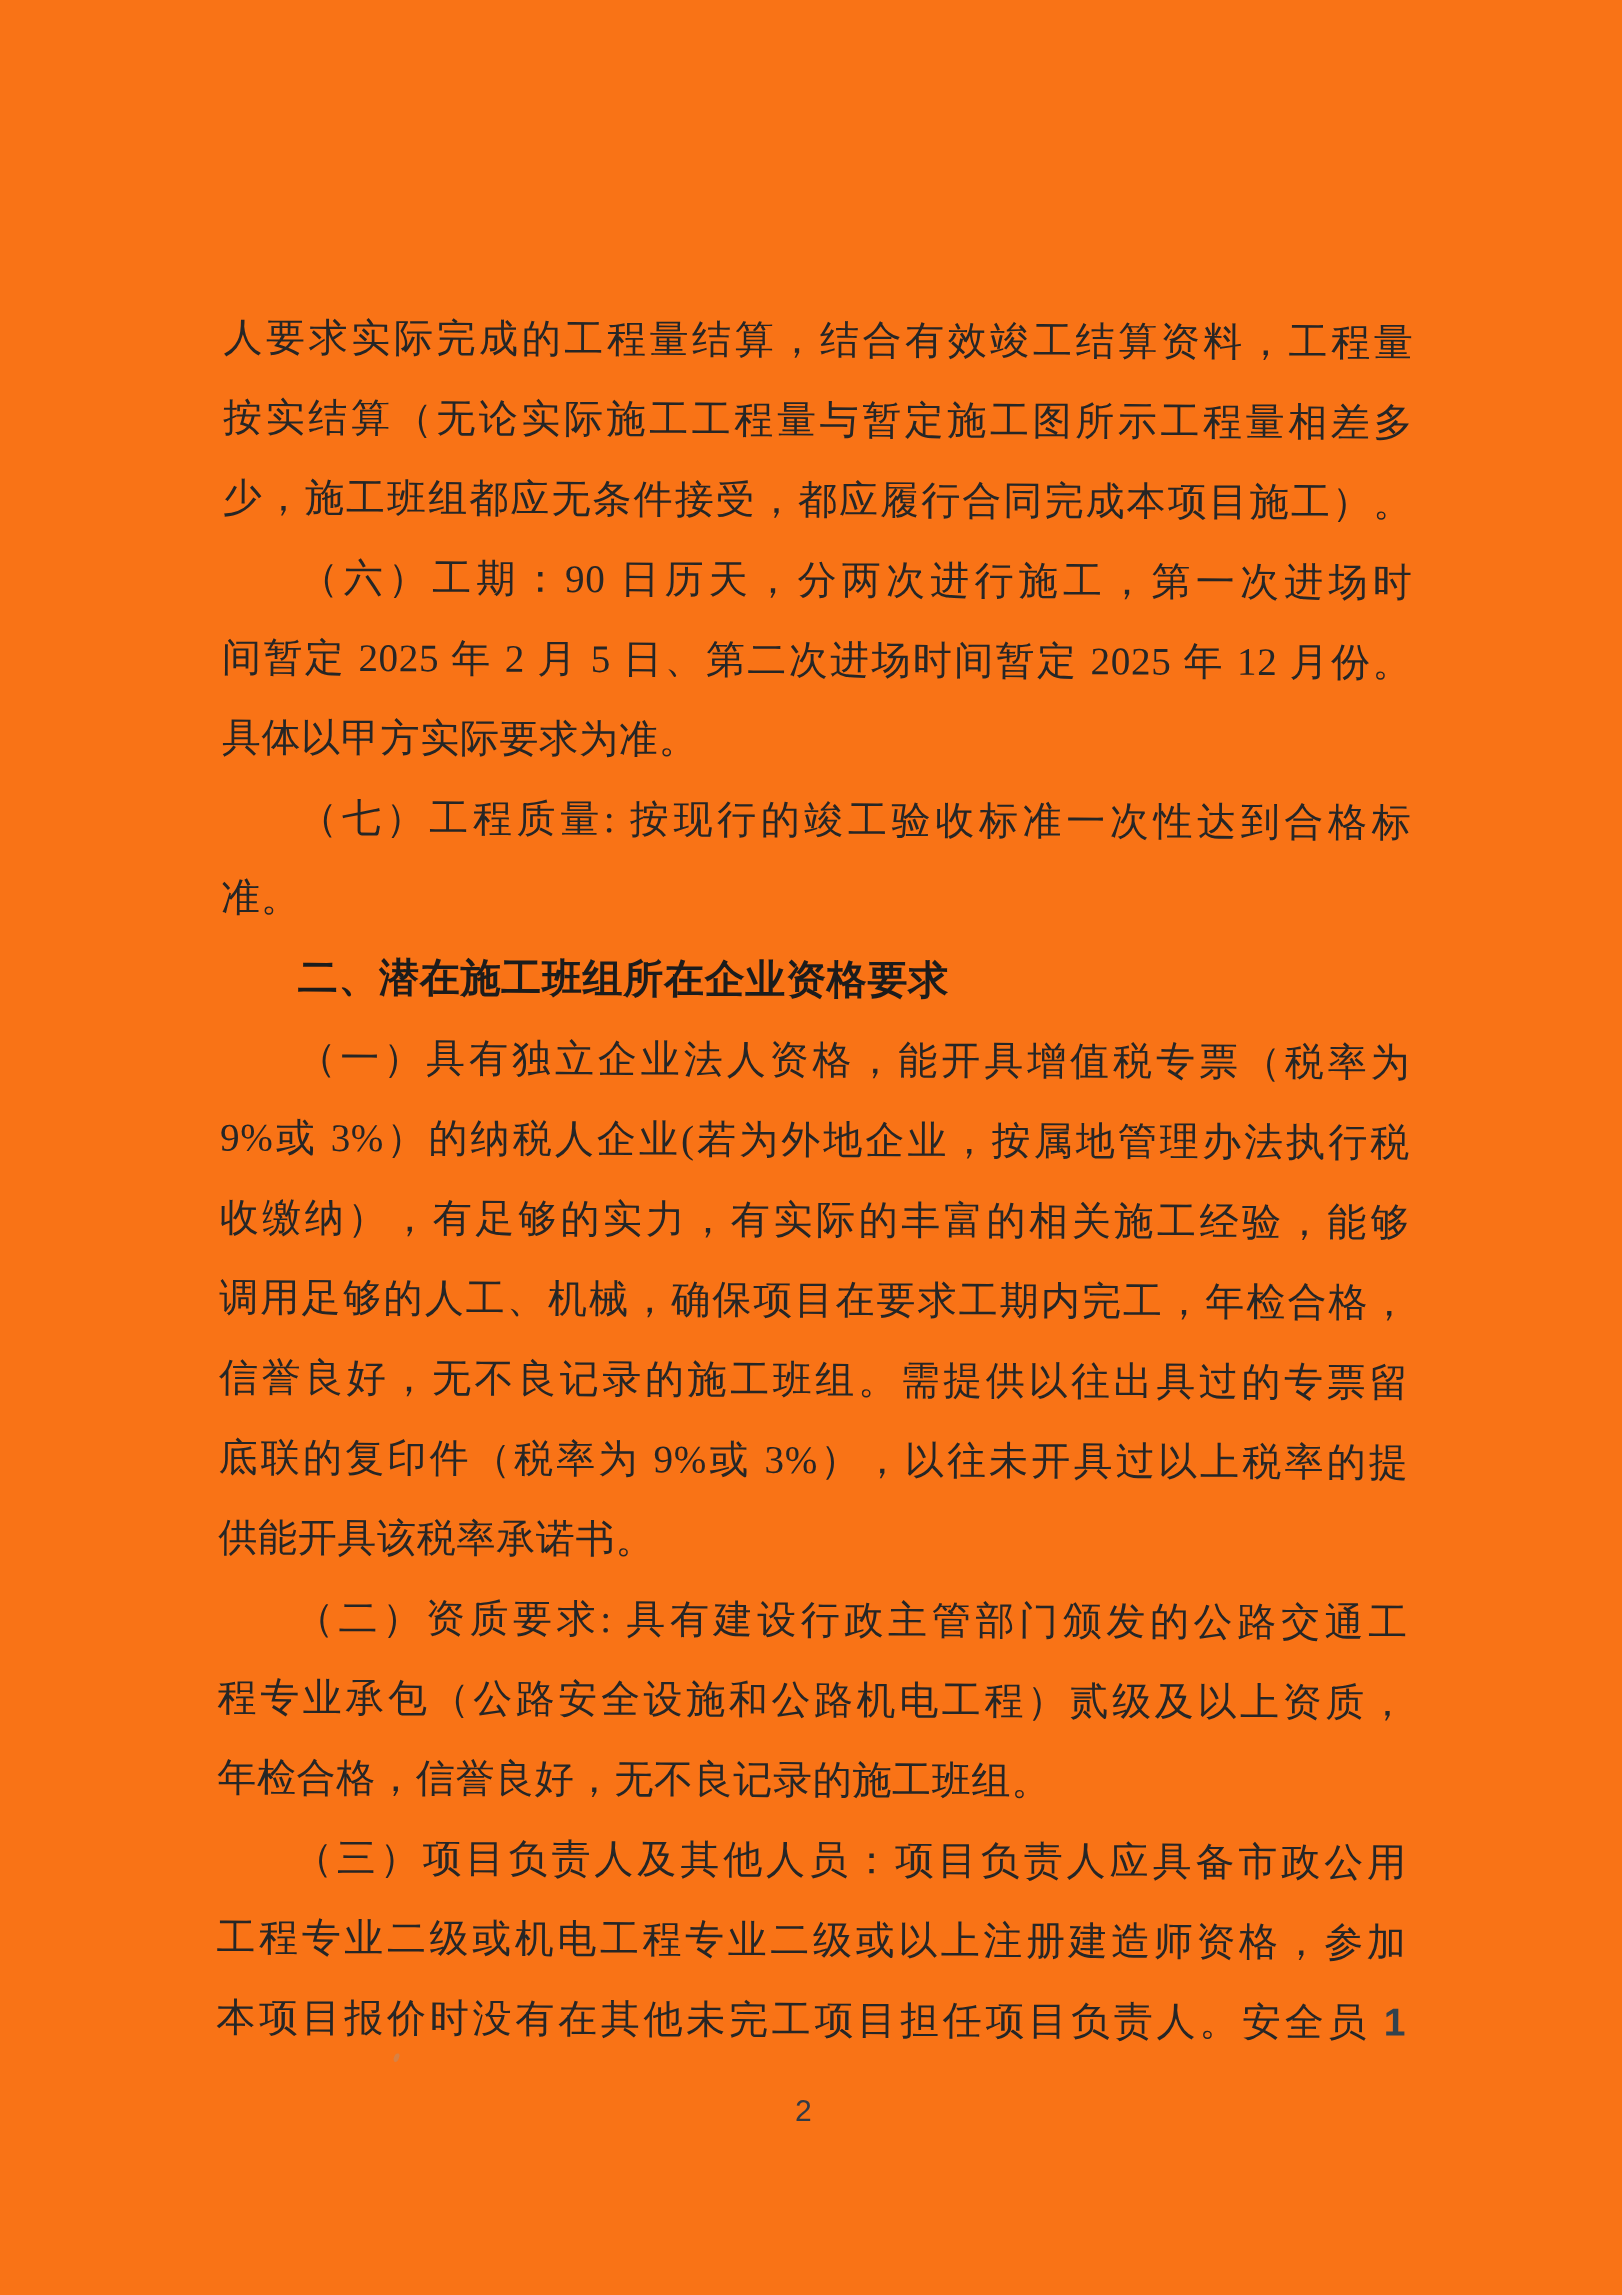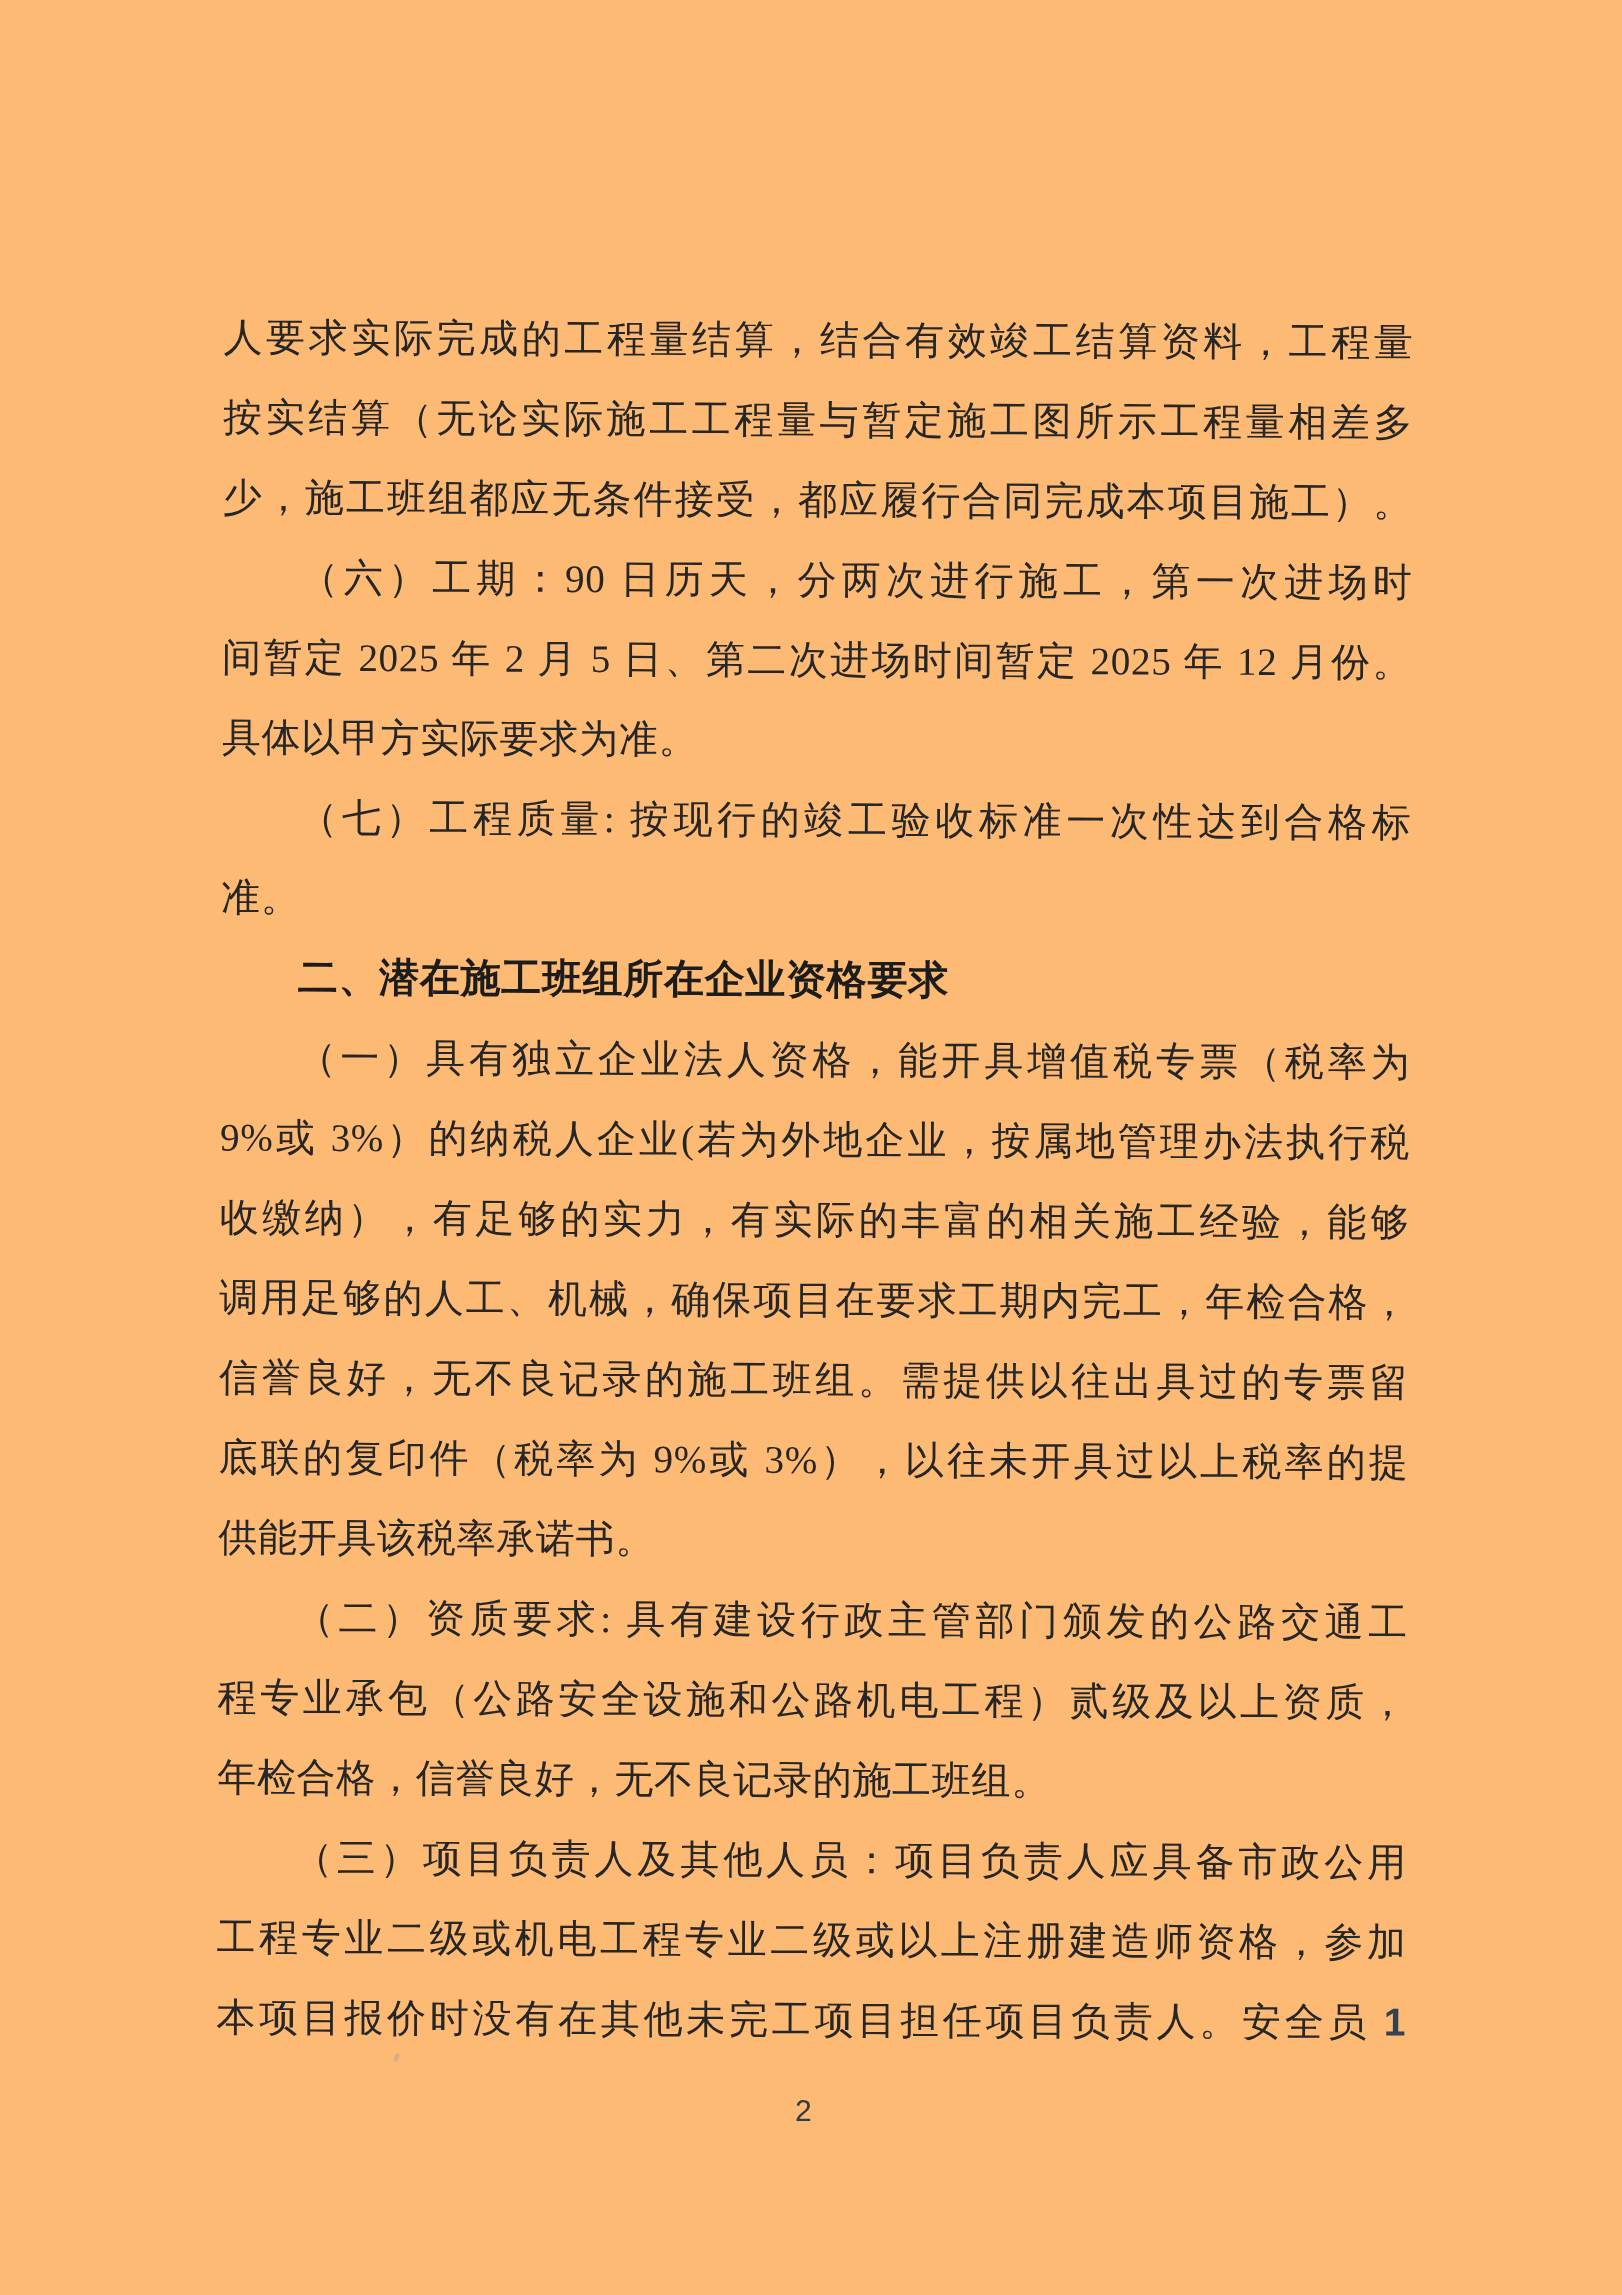--- a/index.html
+++ b/index.html
@@ -4,21 +4,21 @@
 <style>
   html, body {
     margin: 0;
     padding: 0;
     background: #ffffff;
   }
   .page {
     position: relative;
     width: 1623px;
     height: 2295px;
-    background: #fdba74;
+    background: #f97316;
     overflow: hidden;
     font-family: "Liberation Serif", "DejaVu Serif", serif;
   }
   .scan-rotate {
     position: absolute;
     left: 0; top: 0; right: 0; bottom: 0;
     transform: rotate(0.25deg);
     transform-origin: 50% 40%;
   }
   .content {

